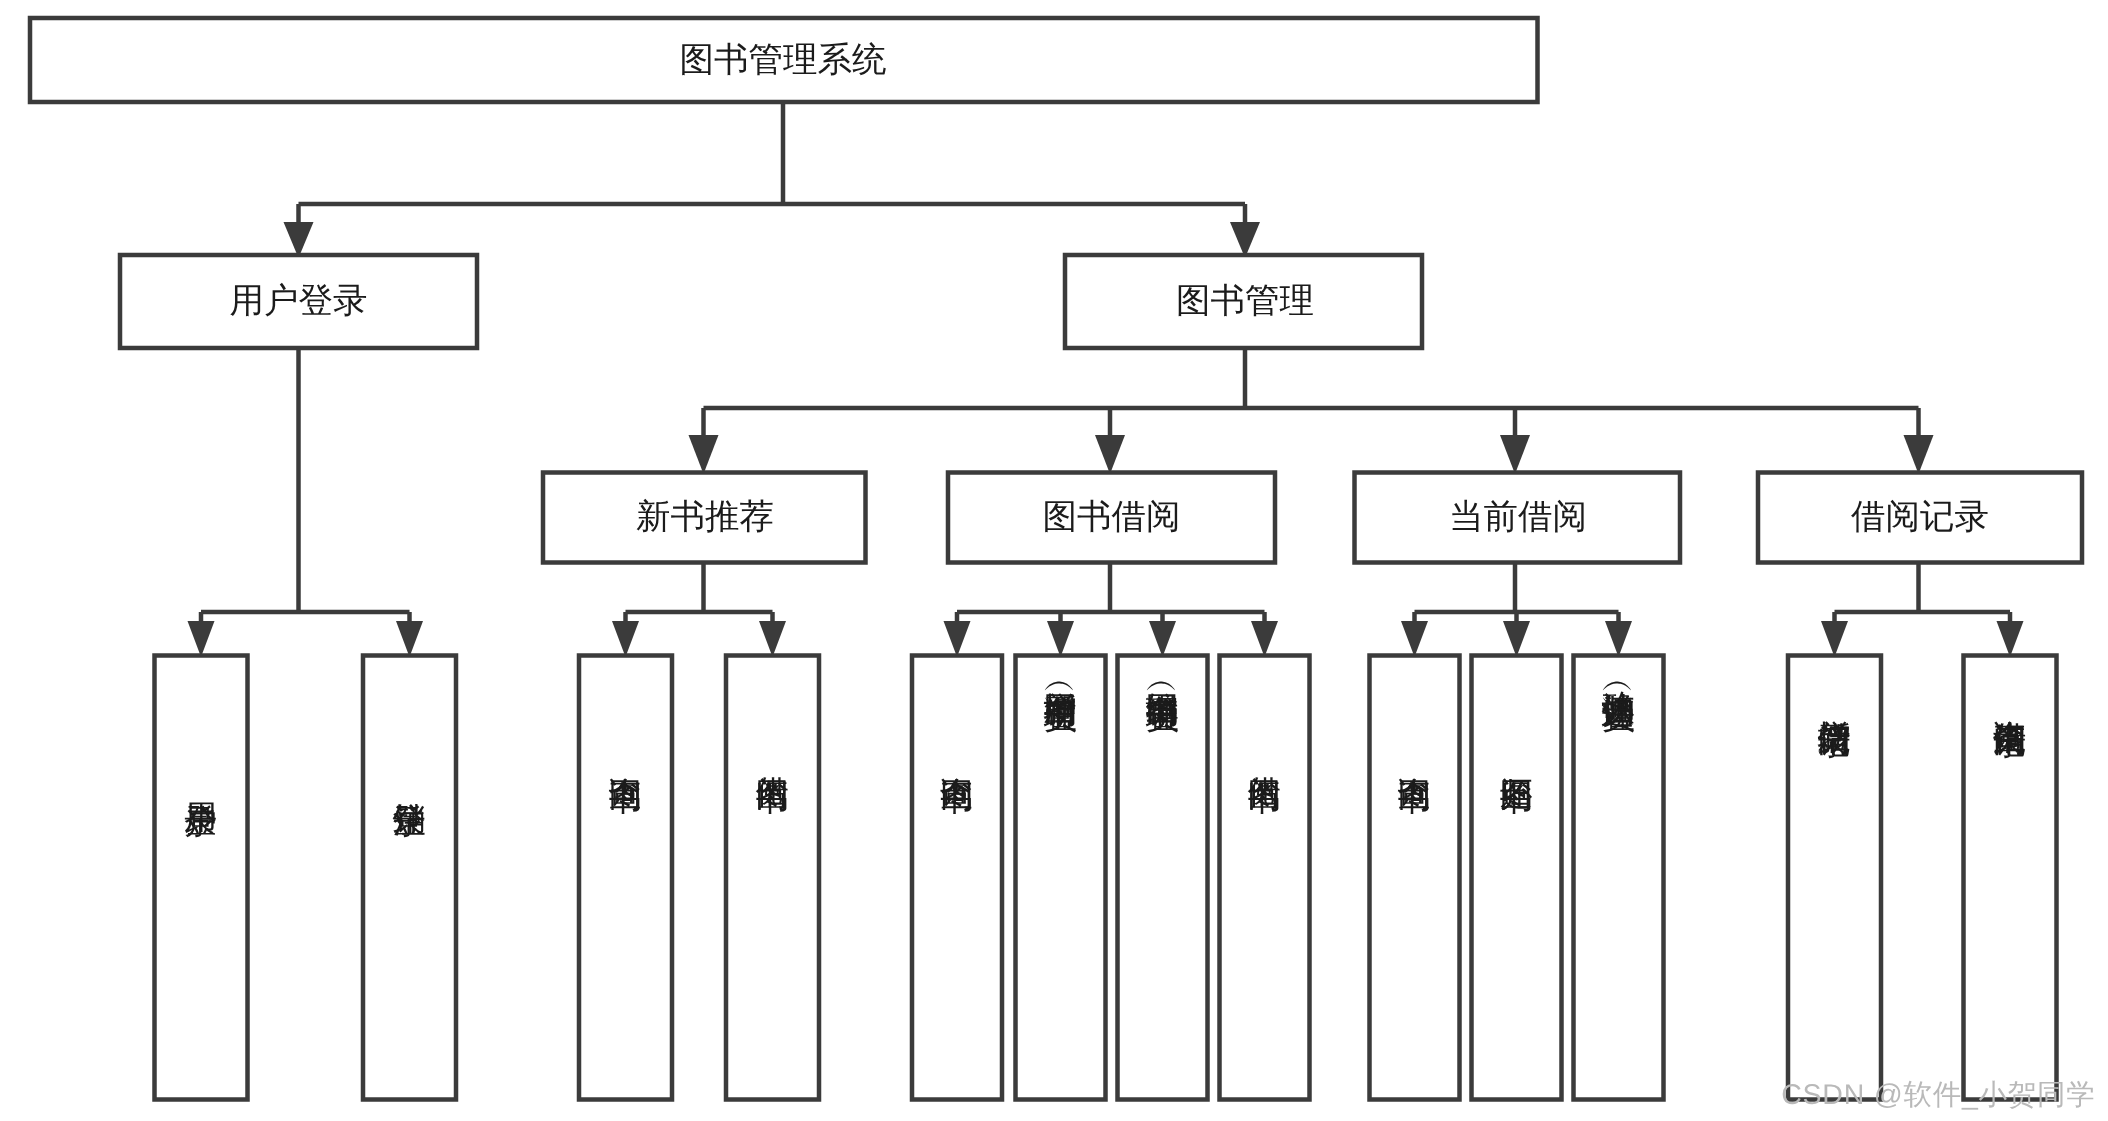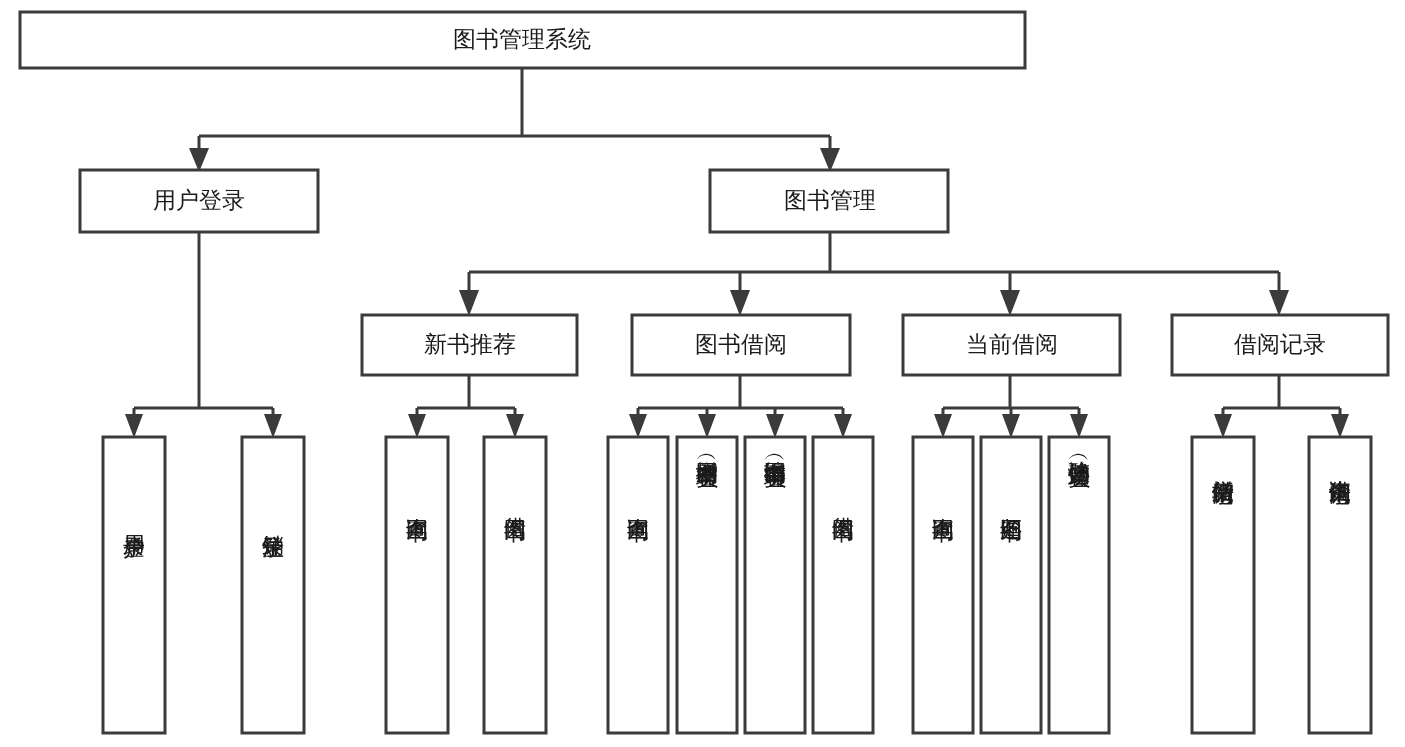--- a/index.html
+++ b/index.html
@@ -210,13 +210,14 @@
   <div class="vlabel" style="left:608px; top:500px; width:60px; height:233px; justify-content:flex-start;">查询图书</div>
   <div class="vlabel" style="left:677px; top:443px; width:60px; height:290px; justify-content:flex-start;">新增图书（管理员）</div>
   <div class="vlabel" style="left:745px; top:443px; width:60px; height:290px; justify-content:flex-start;">编辑图书（管理员）</div>
   <div class="vlabel" style="left:813px; top:500px; width:60px; height:233px; justify-content:flex-start;">借阅图书</div>
   <div class="vlabel" style="left:913px; top:500px; width:60px; height:233px; justify-content:flex-start;">查询图书</div>
   <div class="vlabel" style="left:981px; top:500px; width:60px; height:233px; justify-content:flex-start;">归还图书</div>
   <div class="vlabel" style="left:1049px; top:443px; width:60px; height:290px; justify-content:flex-start;">确认归还（管理员）</div>
   <div class="vlabel" style="left:1192px; top:462px; width:62px; height:271px; justify-content:flex-start;">新增借阅记录</div>
   <div class="vlabel" style="left:1309px; top:462px; width:62px; height:271px; justify-content:flex-start;">查询借阅记录</div>
 
+  <div class="watermark">CSDN @软件_小贺同学</div>
 </div>
 
 </body></html>

